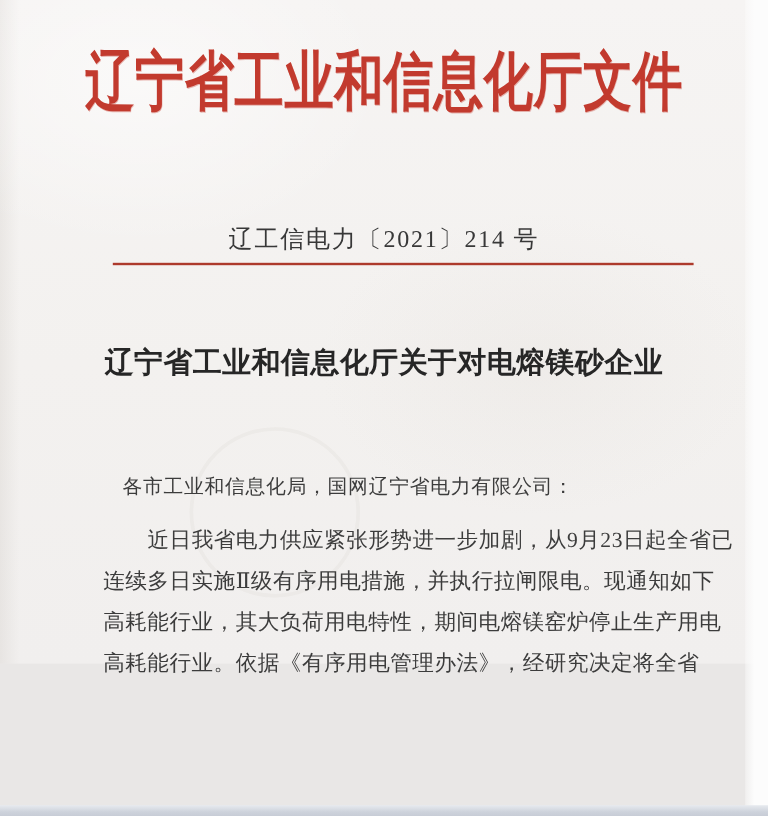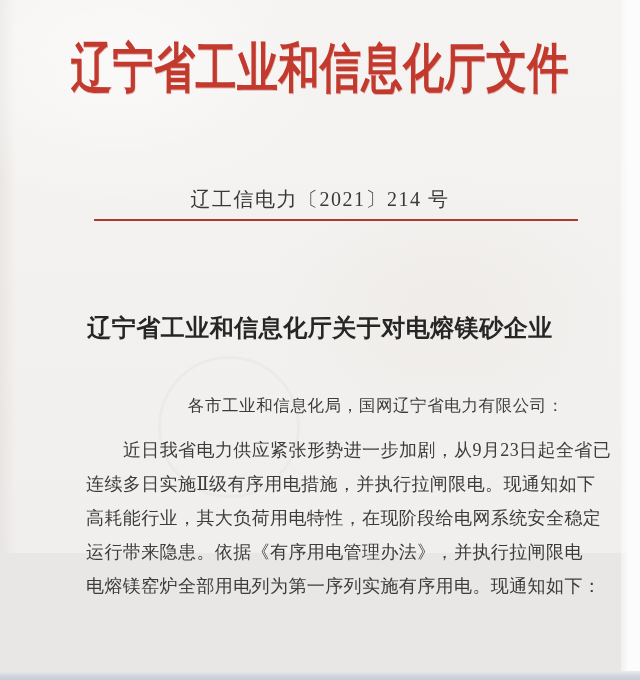--- a/index.html
+++ b/index.html
@@ -49,30 +49,29 @@
   .red-rule {
     position:absolute; top:219px; left:94px; width:484px; height:2px;
     background:var(--rule_red,#ad3a2c);
   }
   .doc-title {
     position:absolute; top:283px; left:40px; width:560px;
     text-align:center;
     font-size:24px; font-weight:bold; line-height:41px;
     letter-spacing:0.5px;
     color:#262626;
-    margin-top:25px;
   }
   .body-block {
     position:absolute; left:86px; top:0; width:472px;
     color:var(--body_text,#3c3c3c);
   }
   .salutation {
-    position:absolute; top:394px; left:6px; width:472px;
+    position:absolute; top:394px; left:16px; width:472px;
     font-size:16.5px; letter-spacing:0.6px; line-height:24px;
-    text-align:right; white-space:nowrap;
+    text-align:left; white-space:nowrap;
   }
   .lines { position:absolute; top:433px; left:0; width:472px; }
   .jline {
     height:34px; line-height:34px;
     font-size:18px; letter-spacing:0.4px;
     text-align:justify; text-align-last:justify; text-justify:inter-character;
     white-space:nowrap;
   }
   .jline.indent { text-indent:2.05em; }
 </style>
@@ -92,21 +91,20 @@
   <div class="doc-title">
     <div>辽宁省工业和信息化厅关于对电熔镁砂企业</div>
   </div>
 
   <div class="body-block">
     <div class="salutation">各市工业和信息化局，国网辽宁省电力有限公司：</div>
 
     <div class="lines">
       <div class="jline indent">近日我省电力供应紧张形势进一步加剧，从9月23日起全省已</div>
       <div class="jline">连续多日实施Ⅱ级有序用电措施，并执行拉闸限电。现通知如下</div>
-      <div class="jline">高耗能行业，其大负荷用电特性，在现阶段给电网系统安全稳定</div>
-      <div class="jline">运行带来隐患。依据《有序用电管理办法》，并执行拉闸限电</div>
-      <div class="jline">电熔镁窑炉全部用电列为第一序列实施有序用电。现通知如下：</div>
+      <div class="jline">高耗能行业，其大负荷用电特性，期间电熔镁窑炉停止生产用电</div>
+      <div class="jline">高耗能行业。依据《有序用电管理办法》，经研究决定将全省</div>
     </div>
   </div>
 
   <div class="right-strip"></div>
   <div class="bottom-strip"></div>
 </div>
 
 </body></html>

